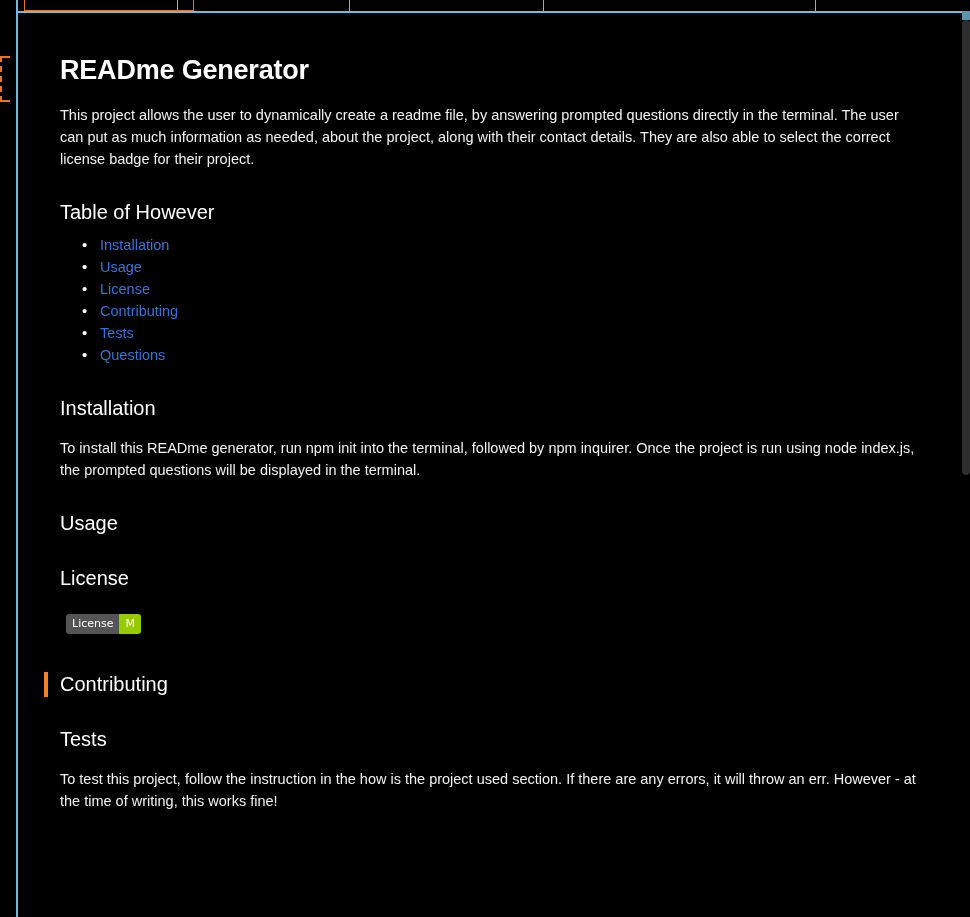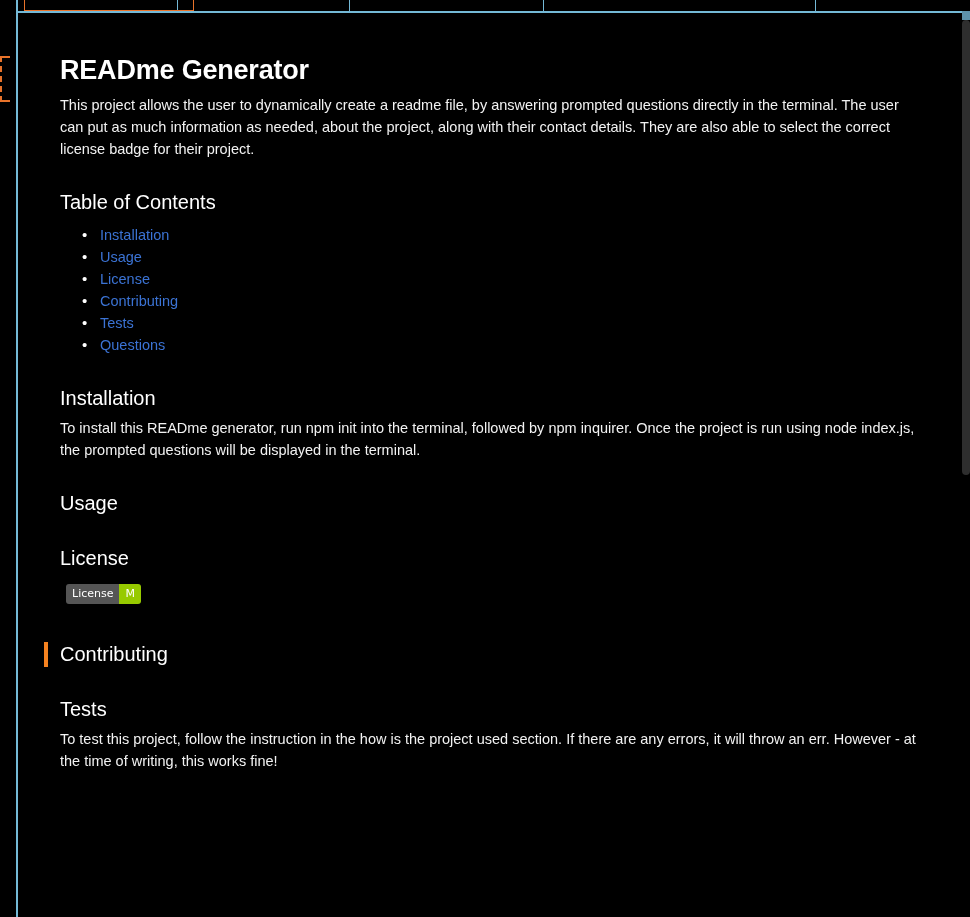--- a/index.html
+++ b/index.html
@@ -135,21 +135,21 @@
 
   h2.section-heading.accented {
     border-left: 4px solid #f58220;
     padding-left: 12px;
     margin-left: -16px;
   }
 
   p.body-text {
     font-size: 14.5px;
     line-height: 22px;
-    margin: 6px 0 0 0;
+    margin: 16px 0 0 0;
     color: #f2f2f2;
     max-width: 865px;
   }
 
   ul#toc-list {
     margin: 9px 0 0 0;
     padding-left: 40px;
     list-style: none;
   }
   ul#toc-list li {
@@ -215,21 +215,21 @@
 
 <div id="left-marker"></div>
 <div id="left-rail"></div>
 
 <main id="readme">
 
   <h1 id="doc-title">READme Generator</h1>
 
   <p class="body-text">This project allows the user to dynamically create a readme file, by answering prompted questions directly in the terminal. The user can put as much information as needed, about the project, along with their contact details. They are also able to select the correct license badge for their project.</p>
 
-  <h2 class="section-heading tight">Table of Contents</h2>
+  <h2 class="section-heading tight">Table of However</h2>
   <ul id="toc-list">
     <li><a class="doc-link" href="#">Installation</a></li>
     <li><a class="doc-link" href="#">Usage</a></li>
     <li><a class="doc-link" href="#">License</a></li>
     <li><a class="doc-link" href="#">Contributing</a></li>
     <li><a class="doc-link" href="#">Tests</a></li>
     <li><a class="doc-link" href="#">Questions</a></li>
   </ul>
 
   <h2 class="section-heading tight">Installation</h2>

